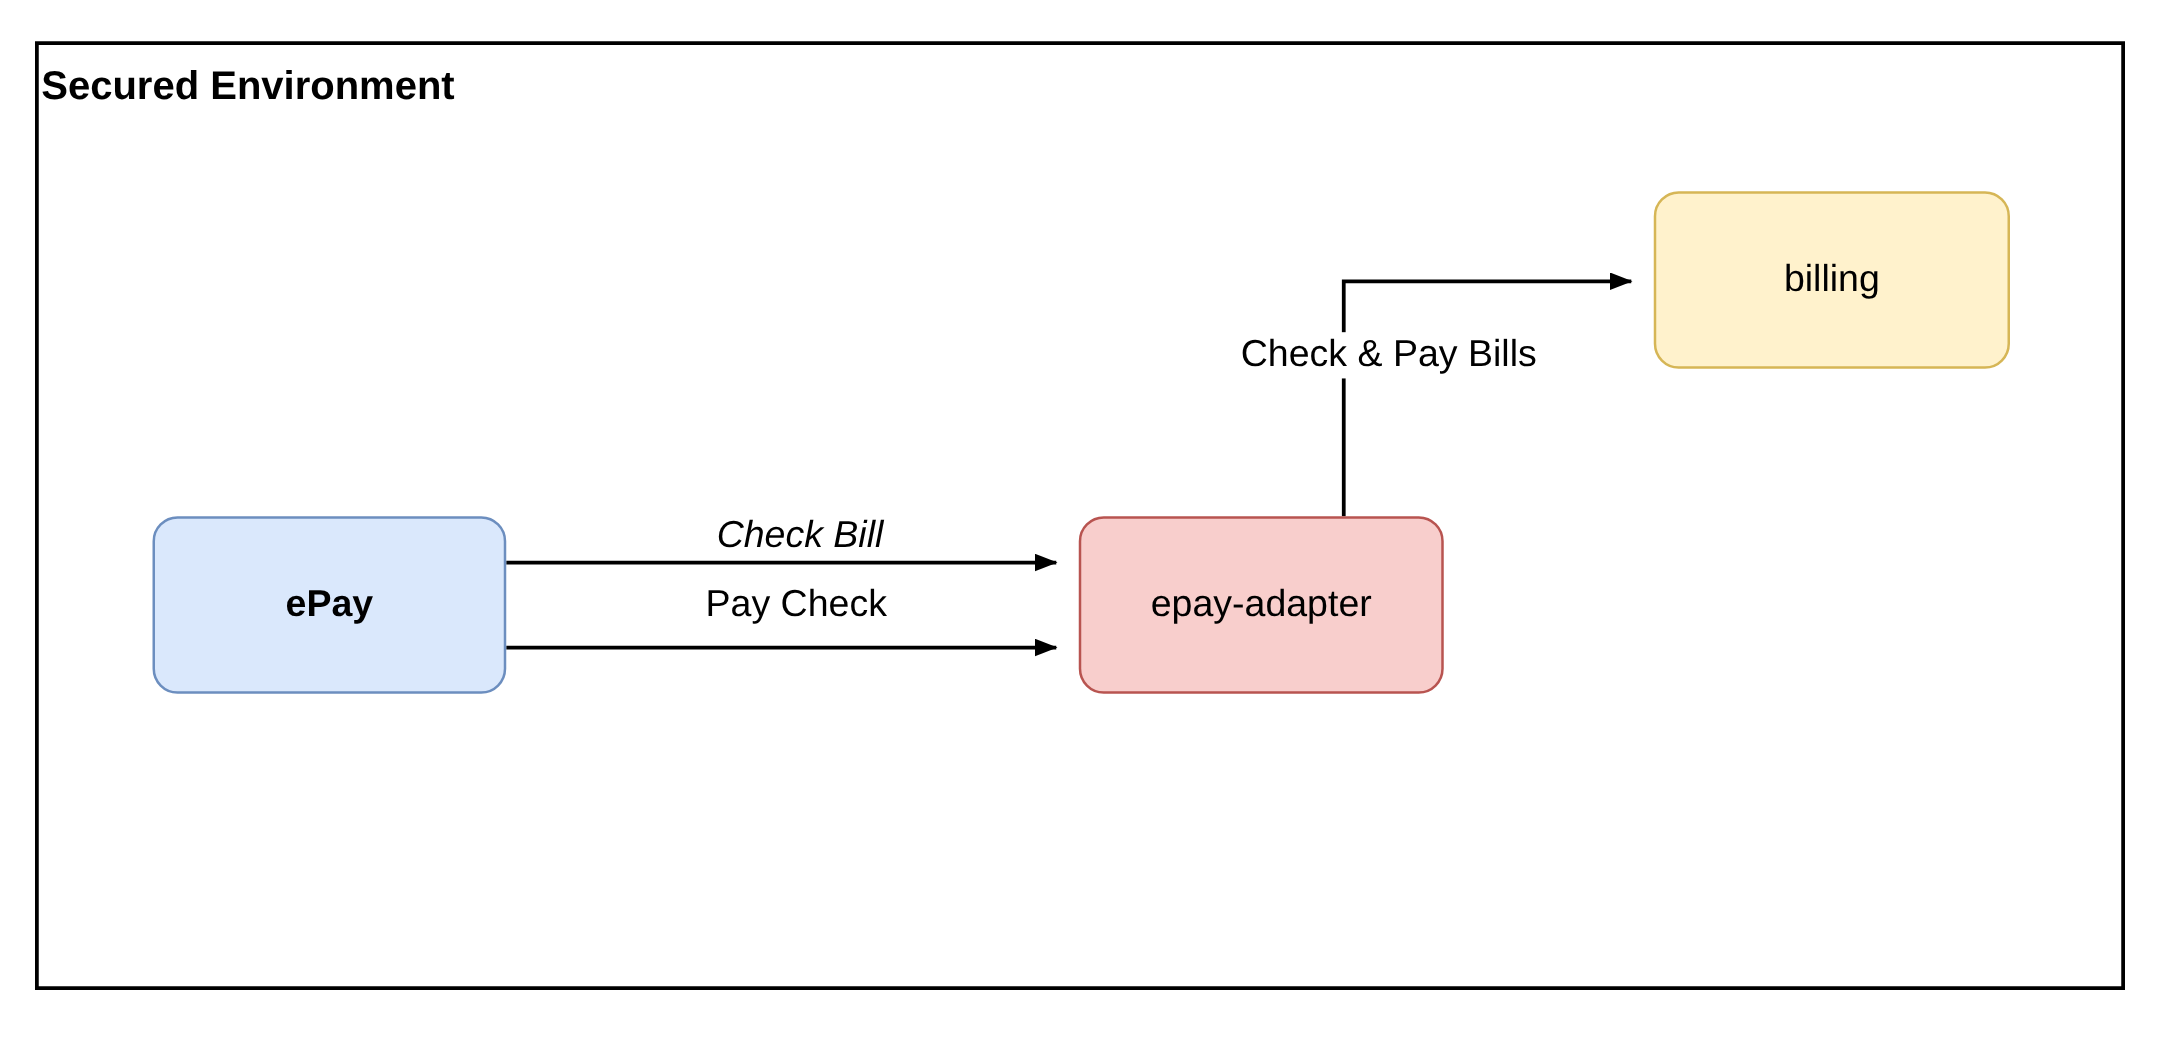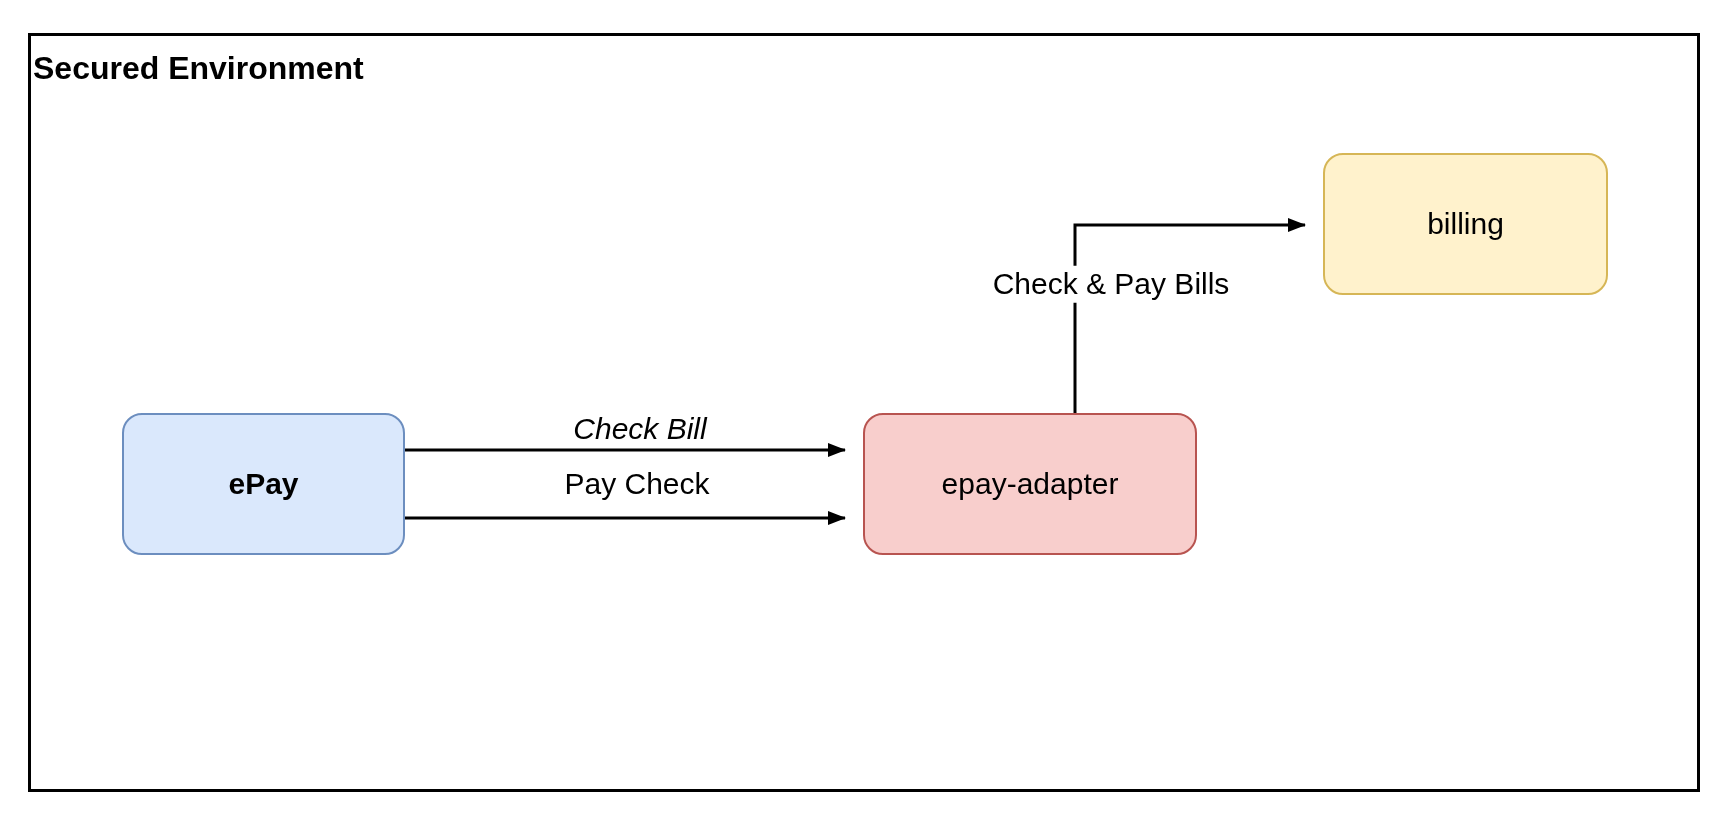--- a/index.html
+++ b/index.html
@@ -51,21 +51,21 @@
     top: 413px;
     width: 283px;
     height: 142px;
     background: #dae8fc;
     border-color: #6c8ebf;
     font-weight: bold;
   }
   .node-epay-adapter {
     left: 863px;
     top: 413px;
-    width: 334px;
+    width: 292px;
     height: 142px;
     background: #f8cecc;
     border-color: #b85450;
   }
   .node-billing {
     left: 1323px;
     top: 153px;
     width: 285px;
     height: 142px;
     background: #fff2cc;

